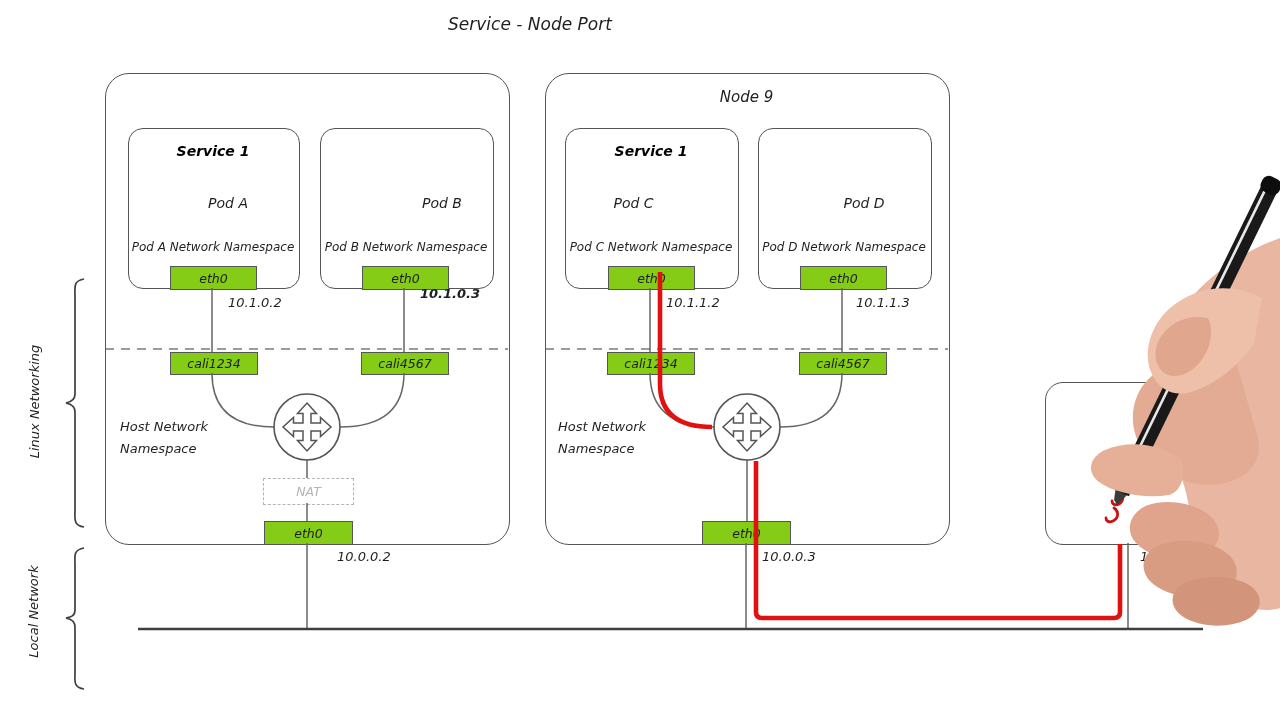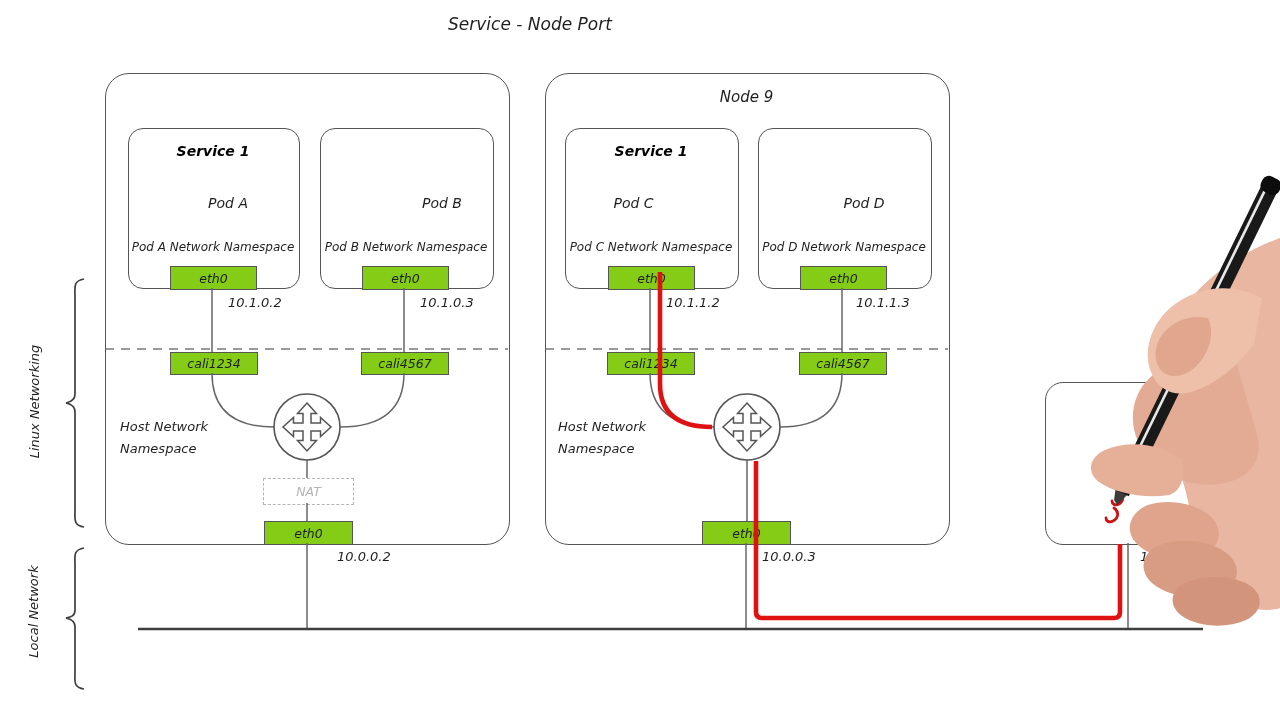--- a/index.html
+++ b/index.html
@@ -50,21 +50,21 @@
   <div class="lbl podname ctr" style="left:320px;top:195px;width:172px;padding-left:36px;">Pod B</div>
   <div class="lbl podns ctr" style="left:318px;top:240px;width:176px;">Pod B Network Namespace</div>
 
   <div class="wbox" style="left:170px;top:266px;width:85px;height:22px;">
       <span>eth0</span>
     </div>
   <div class="wbox" style="left:362px;top:266px;width:85px;height:22px;">
       <span>eth0</span>
     </div>
   <div class="lbl ip" style="left:228px;top:295px;">10.1.0.2</div>
-  <div class="lbl ip" style="left:420px;top:295px;">10.1.0.3</div>
+  <div class="lbl ip" style="left:420px;top:286px;font-weight:bold;">10.1.0.3</div>
 
   <div class="wbox" style="left:170px;top:352px;width:86px;height:21px;">
       <span>cali1234</span>
     </div>
   <div class="wbox" style="left:361px;top:352px;width:86px;height:21px;">
       <span>cali4567</span>
     </div>
 
   <div class="lbl hostns" style="left:120px;top:416px;">
     <div>Host Network</div>

